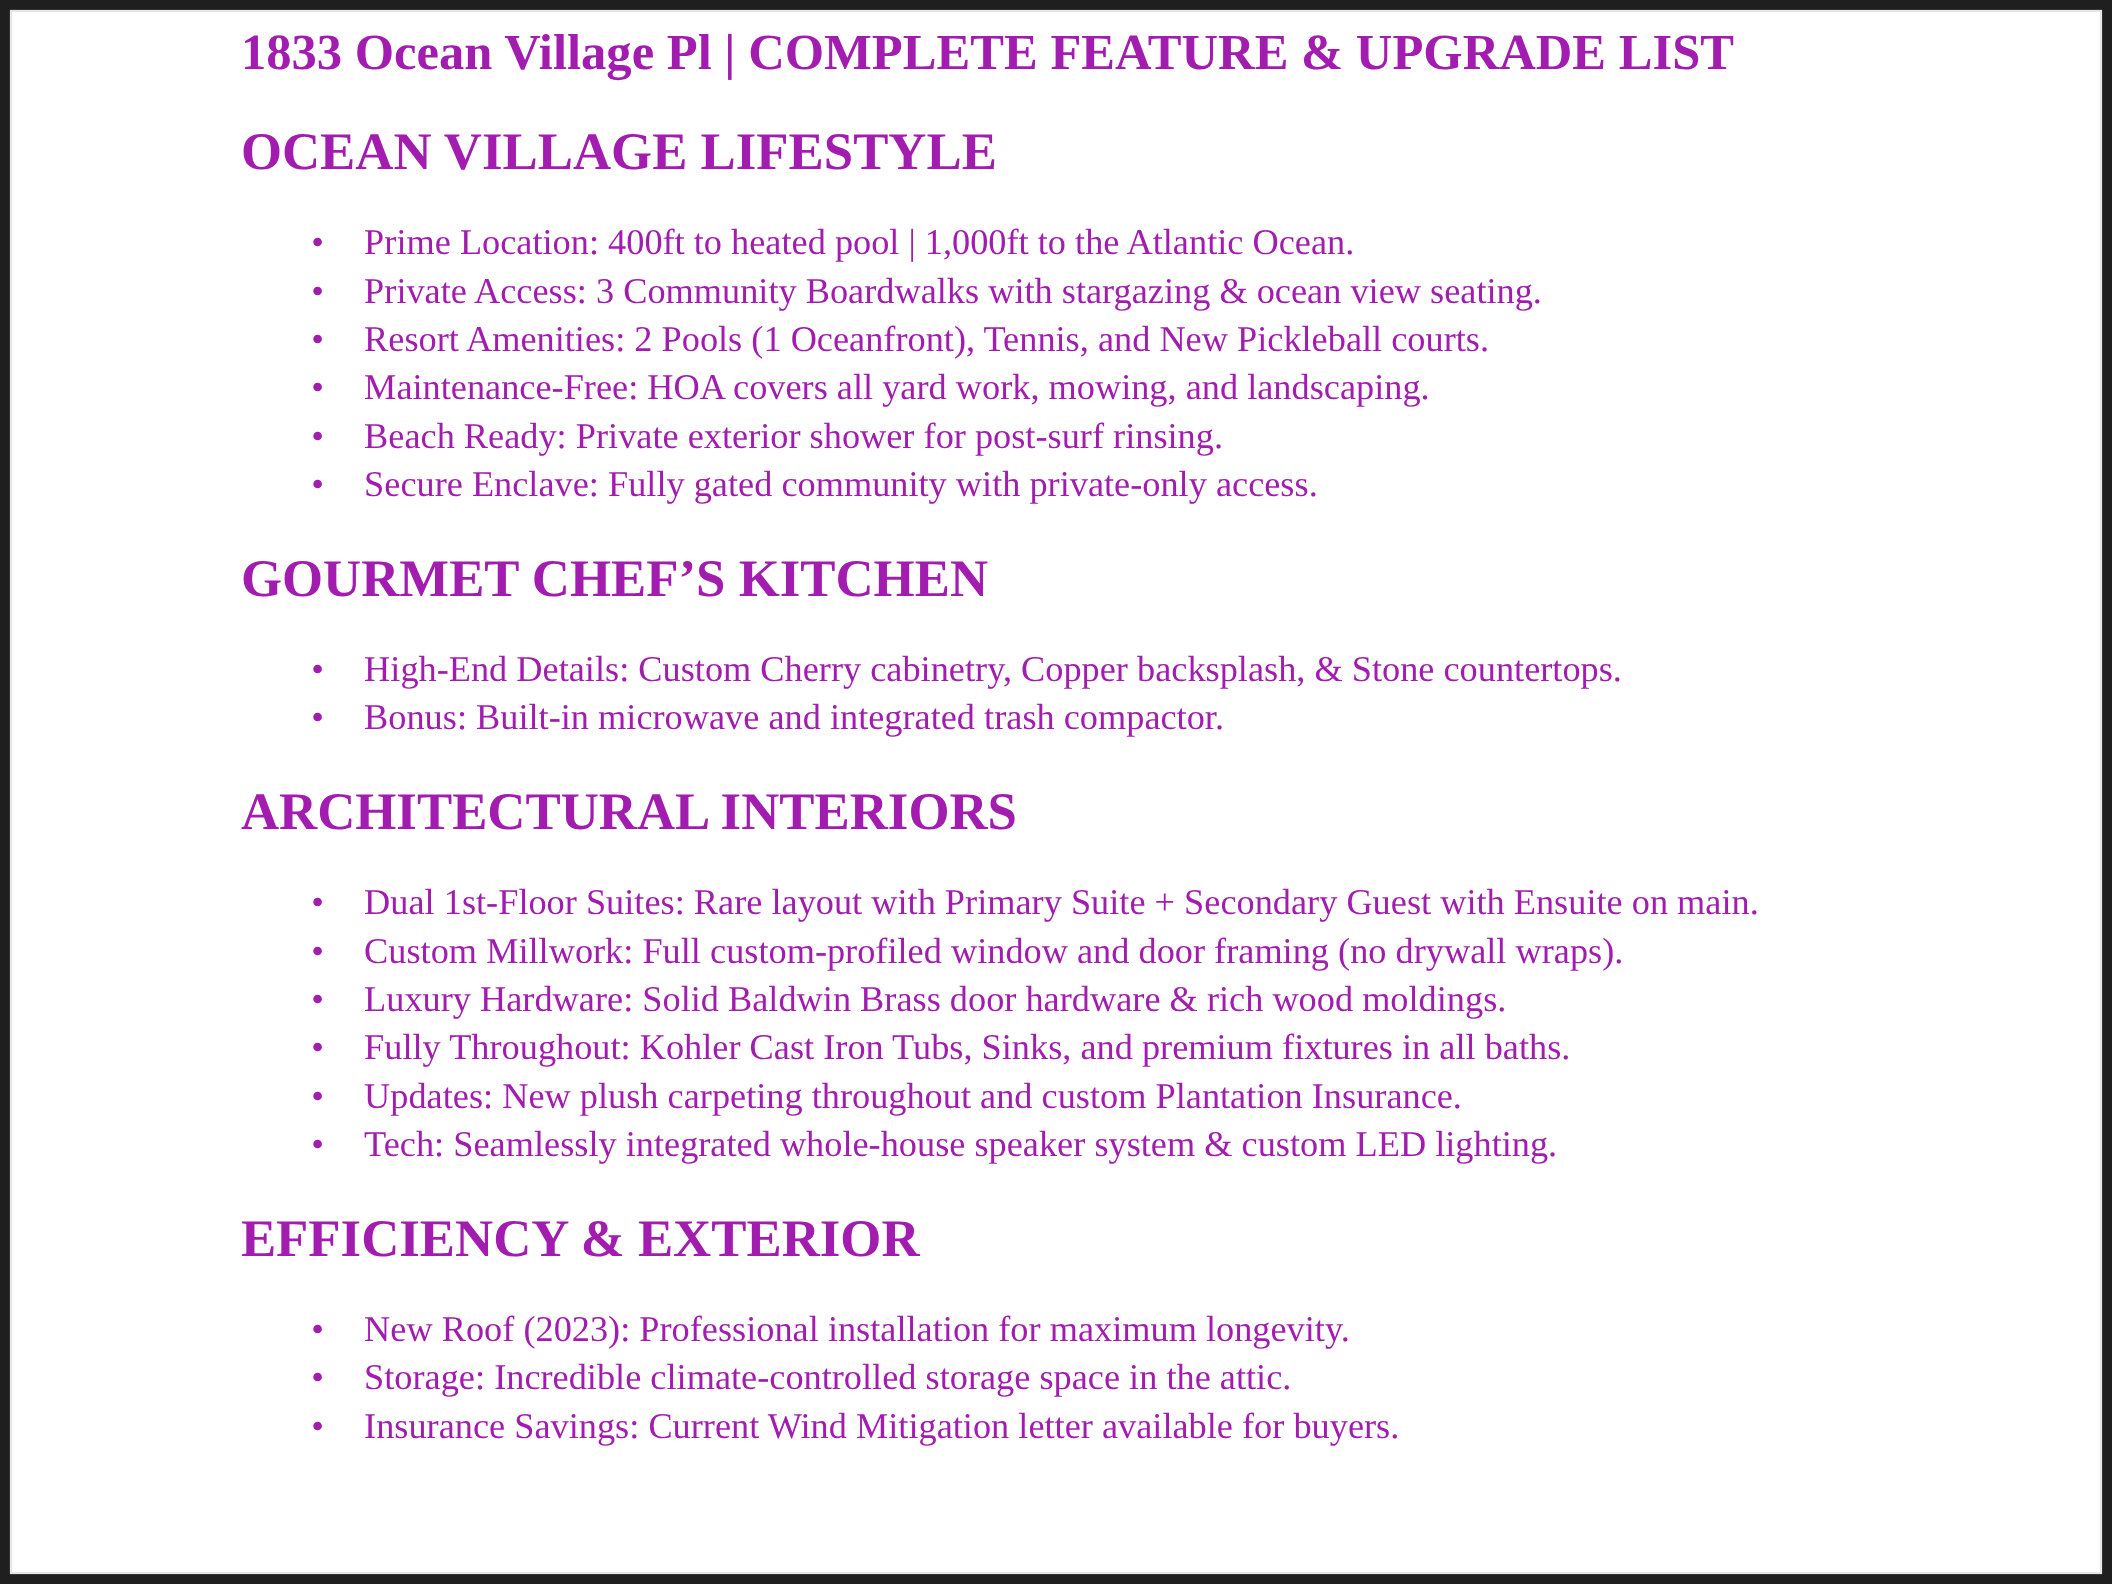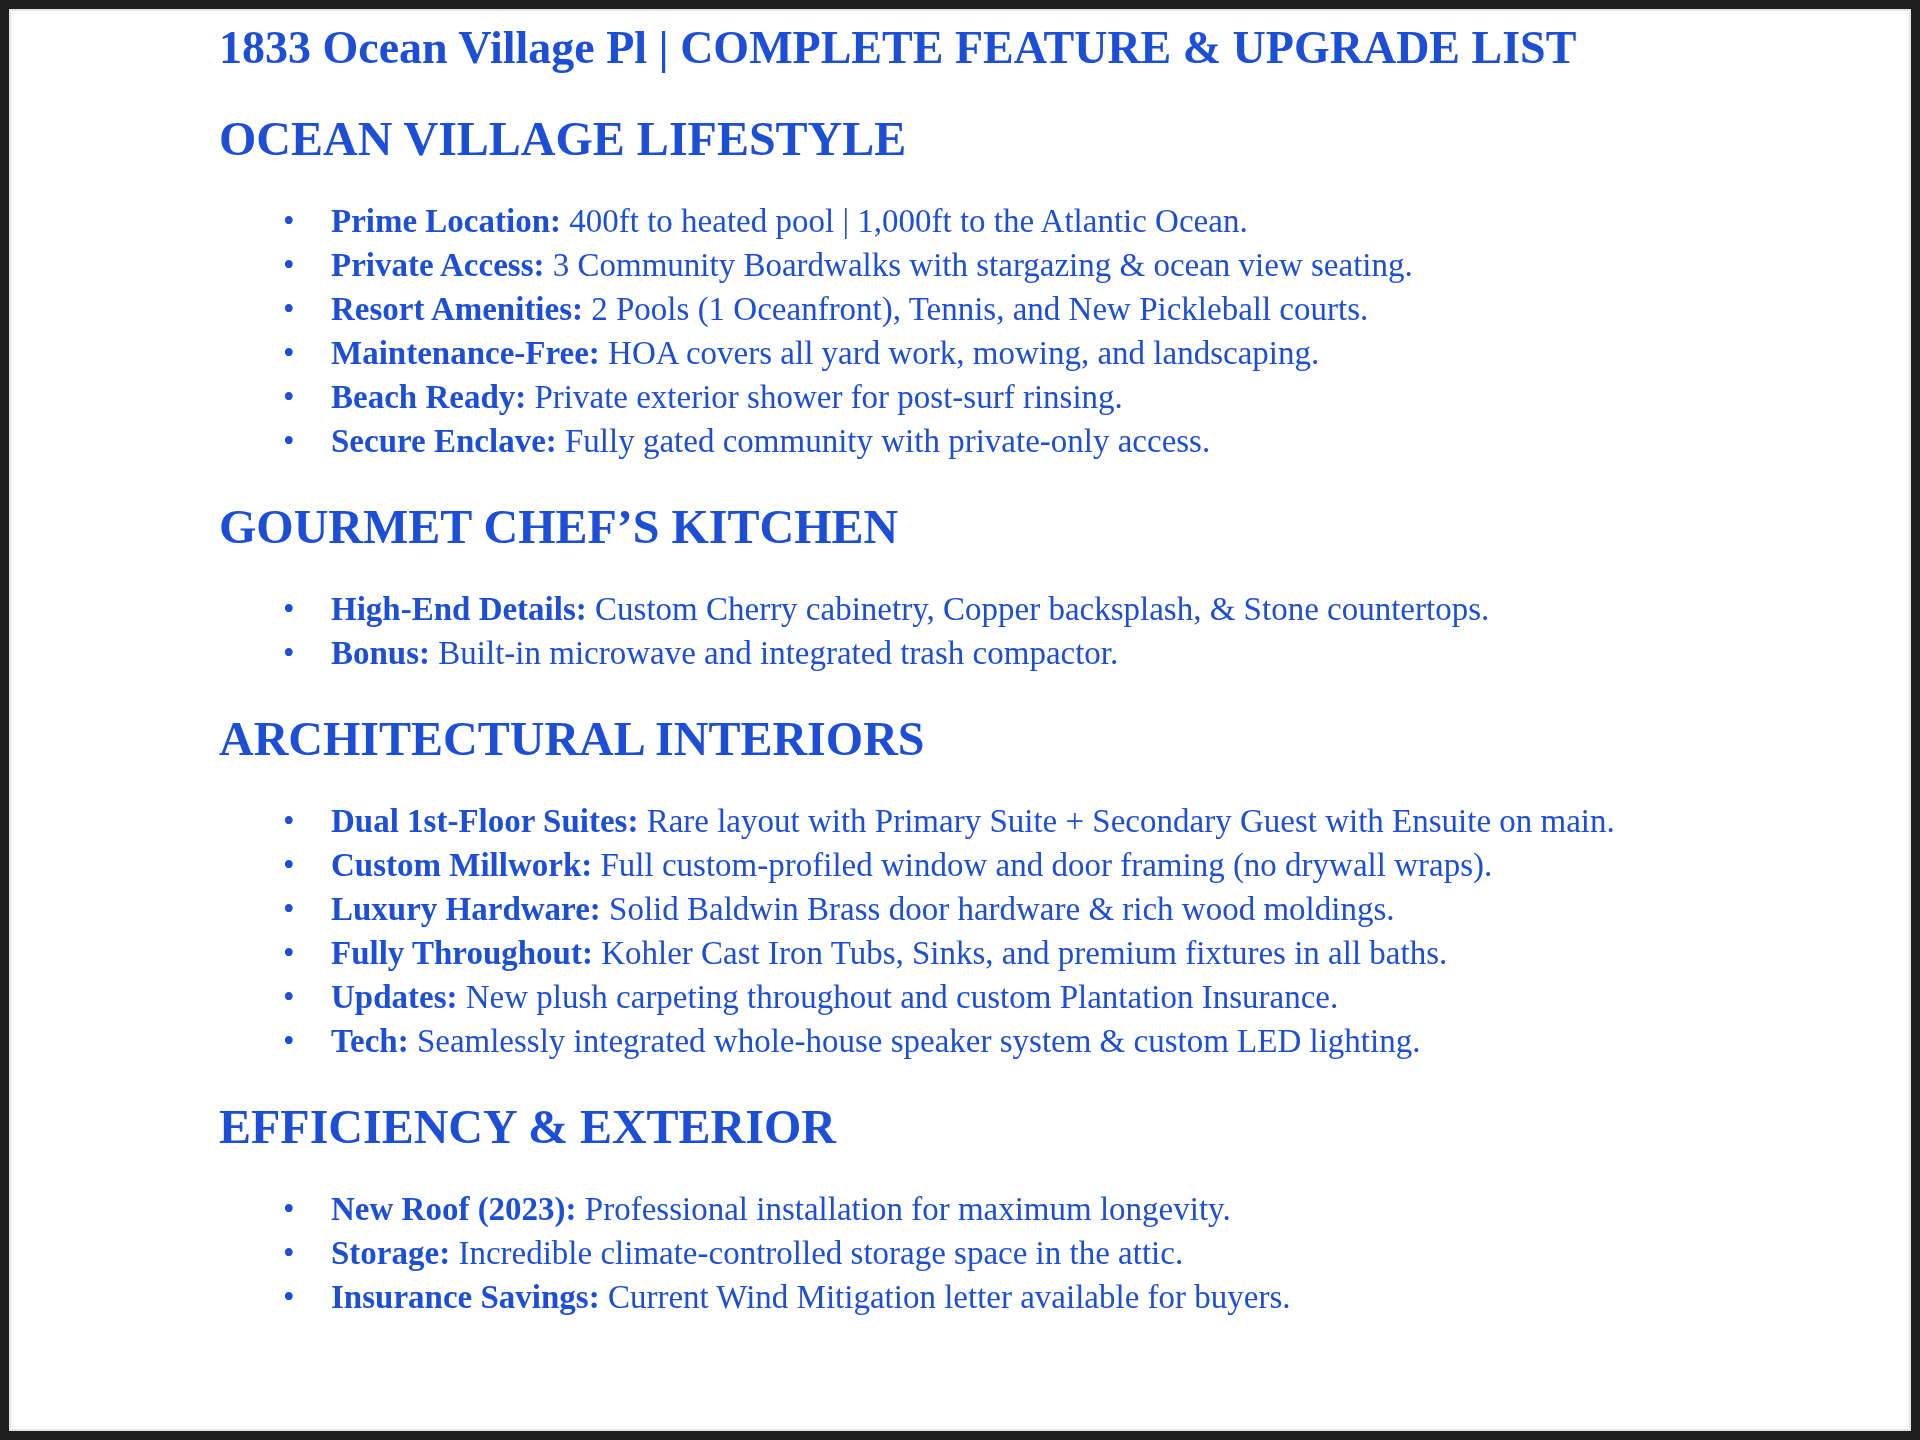--- a/index.html
+++ b/index.html
@@ -9,21 +9,21 @@
   }
   .frame {
     width: 1920px;
     height: 1440px;
     box-sizing: border-box;
     border: 9px solid #1f1f1f;
     box-shadow: inset 0 0 0 2px #e6e6e6;
     background: #ffffff;
     overflow: hidden;
     font-family: "Liberation Serif", "DejaVu Serif", serif;
-    color: #1d4ed8;
+    color: #a21caf;
   }
   .content {
     padding: 12px 90px 0 210px;
   }
   .doc-title {
     font-size: 46px;
     font-weight: bold;
     line-height: 54px;
     margin: 0 0 38px 0;
     white-space: nowrap;
@@ -45,21 +45,21 @@
     line-height: 44px;
     white-space: nowrap;
   }
   .feature-list li::before {
     content: "\2022";
     position: absolute;
     left: -48px;
     top: 0;
   }
   .item-label {
-    font-weight: bold;
+    font-weight: normal;
   }
 </style>
 </head>
 <body>
 
 <div class="frame">
   <div class="content">
 
     <div class="doc-title">1833 Ocean Village Pl | COMPLETE FEATURE &amp; UPGRADE LIST</div>
 

